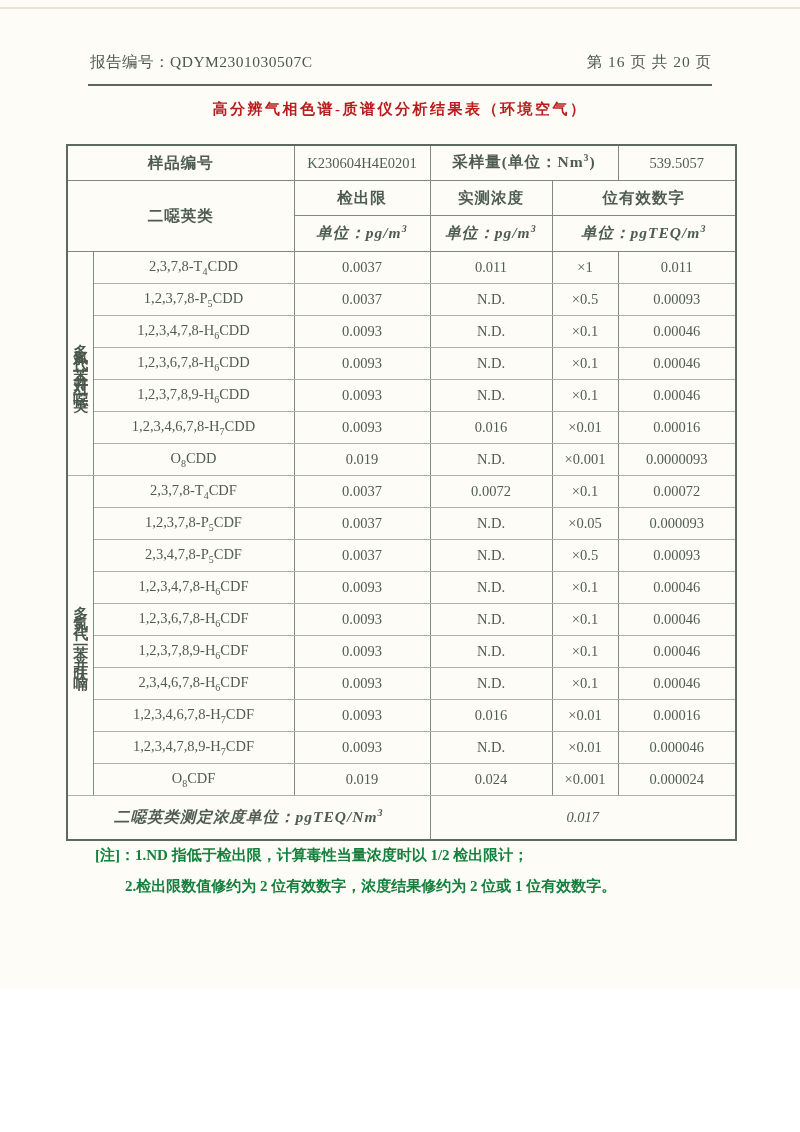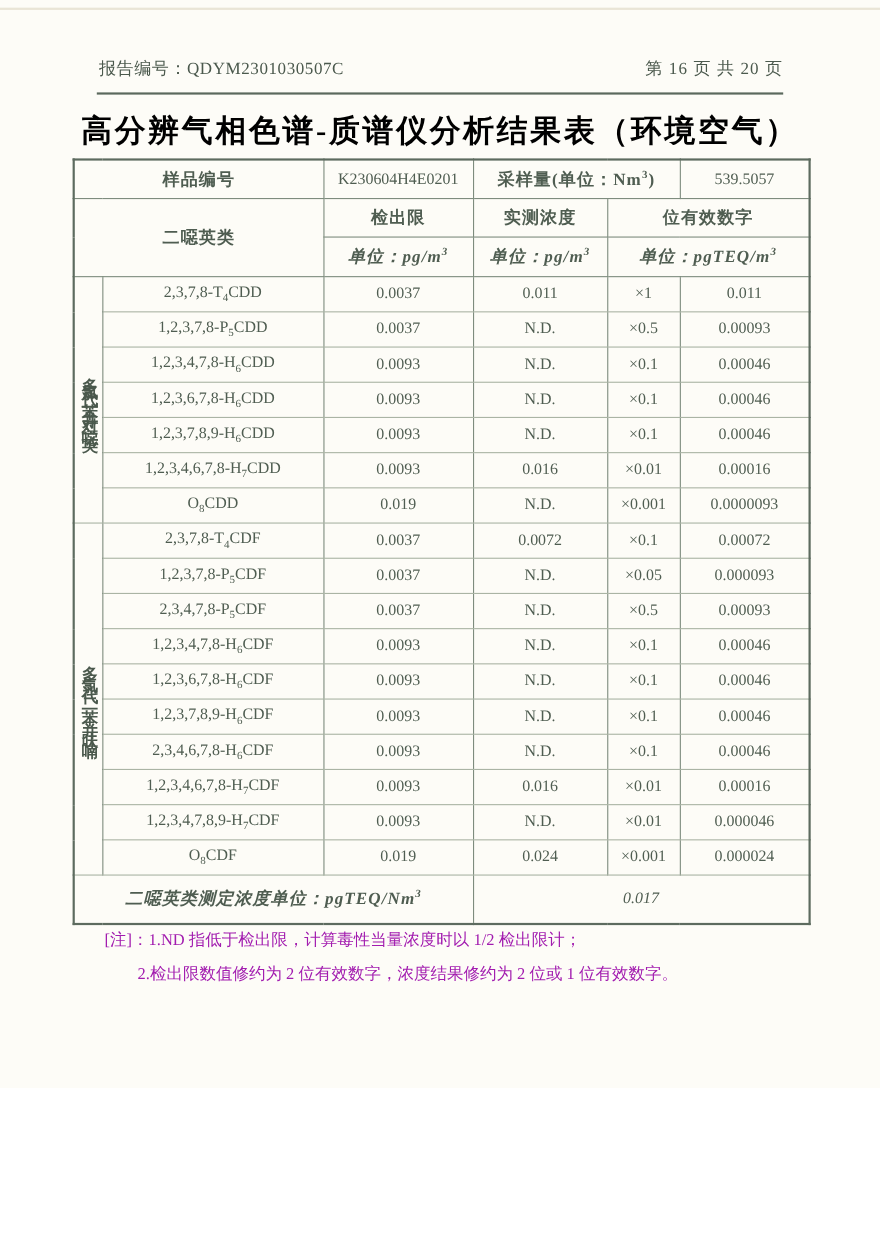--- a/index.html
+++ b/index.html
@@ -26,22 +26,22 @@
     font-size: 15.5px;
   }
   .report-no { letter-spacing: .5px; }
   .page-indicator { letter-spacing: 1px; }
   .rule {
     position: absolute; top: 84px; left: 88px; width: 624px; height: 2px;
     background: #5b695d;
   }
   .doc-title {
     position: absolute; top: 100px; left: 0; width: 800px;
-    text-align: center; font-size: 28px; font-weight: bold;
-    letter-spacing: 2.5px; color: #000000; margin: 0;
+    text-align: center; font-size: 15px; font-weight: bold;
+    letter-spacing: 2.5px; color: #b91c1c; margin: 0;
   }
   table.results {
     position: absolute; top: 144px; left: 66px;
     width: 669px; border-collapse: collapse; table-layout: fixed;
     border: 2px solid #5d6b5f;
     font-size: 14.5px;
   }
   table.results td {
     text-align: center; vertical-align: middle; padding: 0 2px;
     border-left: 1px solid #7e8c7e; border-right: 1px solid #7e8c7e;
@@ -62,21 +62,21 @@
     writing-mode: vertical-rl; text-orientation: upright;
     font-weight: bold; font-size: 15px; letter-spacing: 6px;
     color: #4a584c;
   }
   .vlabel.v2 { letter-spacing: 10px; }
   sub { font-size: 10px; }
   sup { font-size: 10px; }
   td.f-label { font-weight: bold; font-size: 15.5px; letter-spacing: 1px; color: #4a584c; }
   .notes {
     position: absolute; top: 840px; left: 95px; width: 640px;
-    font-size: 15px; line-height: 31px; color: #a21caf;
+    font-size: 15px; line-height: 31px; color: #15803d; font-weight: bold;
   }
   .note-line2 { padding-left: 52px; }
   .note-line3 { padding-left: 30px; }
 </style>
 </head>
 <body>
 
 <div class="page">
   <div class="scan-edge"></div>
 

